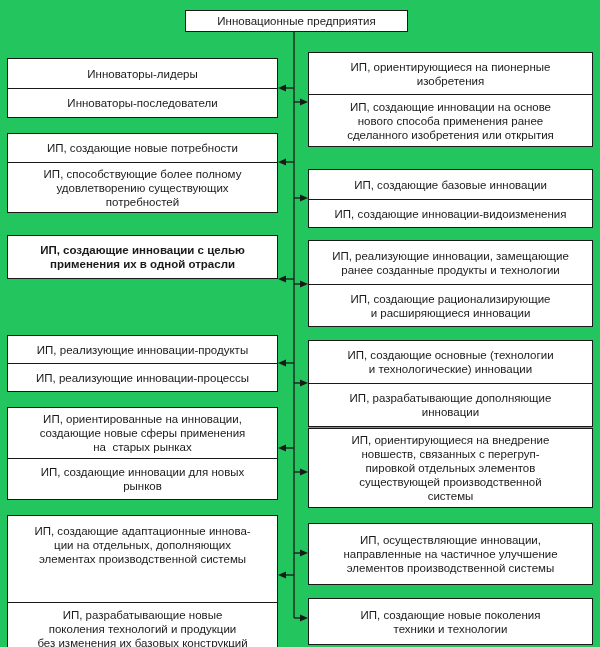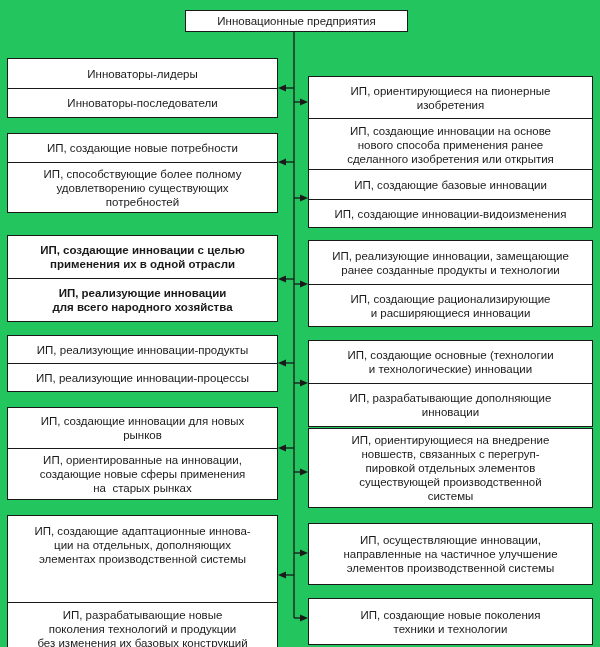--- a/index.html
+++ b/index.html
@@ -112,61 +112,57 @@
 удовлетворению существующих
 потребностей</div>
       </div>
   </div>
 
   <div class="group left" style="top:235px;font-weight:bold;">
     <div class="cell" style="height:42px;">
         <div class="txt">ИП, создающие инновации с целью
 применения их в одной отрасли</div>
       </div>
-    <div class="cell" style="height:42px;">
-        <div class="txt">ИП, реализующие инновации
-для всего народного хозяйства</div>
-      </div>
   </div>
 
   <div class="group left" style="top:335px;">
     <div class="cell" style="height:27px;">
         <div class="txt">ИП, реализующие инновации-продукты</div>
       </div>
     <div class="cell" style="height:27px;">
         <div class="txt">ИП, реализующие инновации-процессы</div>
       </div>
   </div>
 
   <div class="group left" style="top:407px;">
-    <div class="cell" style="height:40px;">
-        <div class="txt">ИП, создающие инновации для новых
-рынков</div>
-      </div>
     <div class="cell" style="height:50px;">
         <div class="txt">ИП, ориентированные на инновации,
 создающие новые сферы применения
 на  старых рынках</div>
+      </div>
+    <div class="cell" style="height:40px;">
+        <div class="txt">ИП, создающие инновации для новых
+рынков</div>
       </div>
   </div>
 
   <div class="group left" style="top:515px;">
     <div class="cell" style="height:58px;">
         <div class="txt">ИП, создающие адаптационные иннова-
 ции на отдельных, дополняющих
 элементах производственной системы</div>
       </div>
     <div class="cell" style="height:51px;margin-top:28px;">
         <div class="txt">ИП, разрабатывающие новые
 поколения технологий и продукции
 без изменения их базовых конструкций</div>
       </div>
   </div>
 
-  <div class="group right" style="top:76px;">
+  <div class="group right" style="top:52px;">
     <div class="cell" style="height:41px;">
         <div class="txt">ИП, ориентирующиеся на пионерные
 изобретения</div>
       </div>
     <div class="cell" style="height:51px;">
         <div class="txt">ИП, создающие инновации на основе
 нового способа применения ранее
 сделанного изобретения или открытия</div>
       </div>
   </div>

